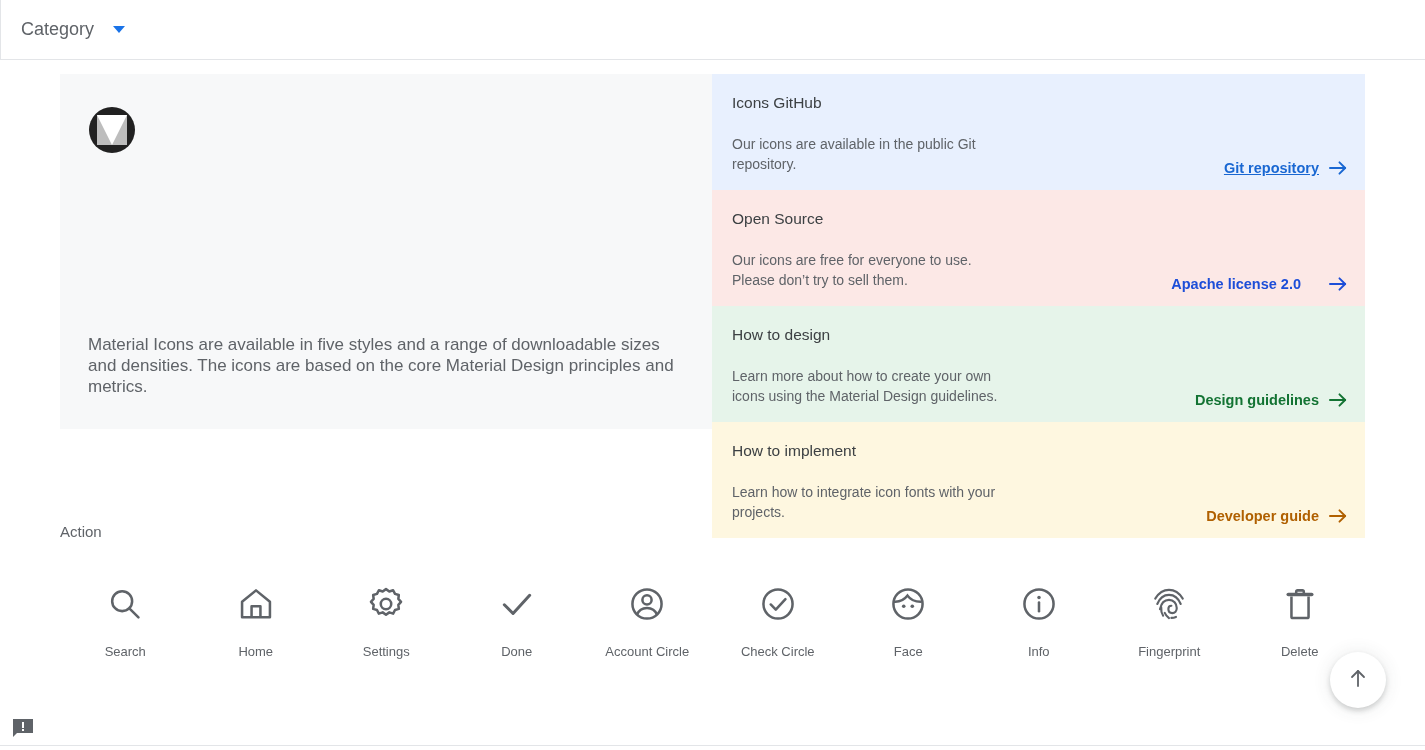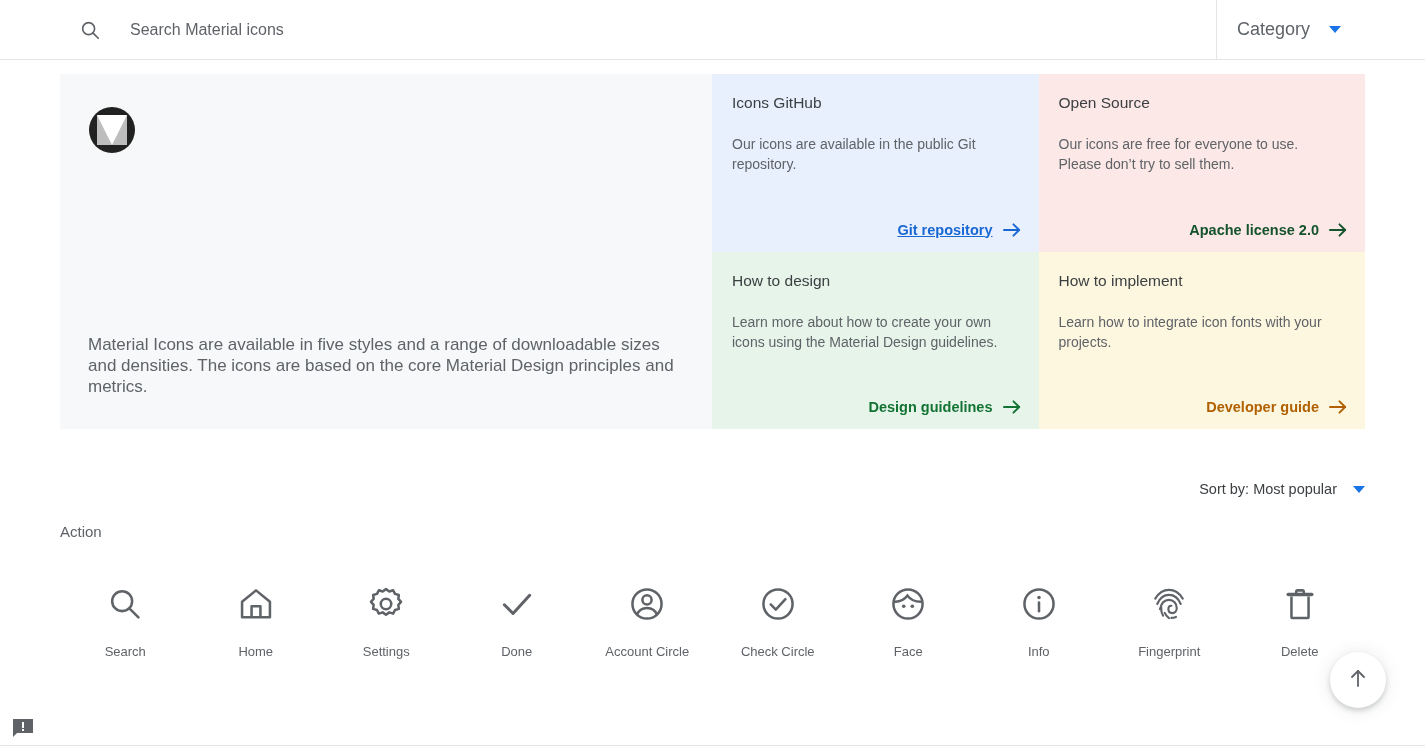--- a/index.html
+++ b/index.html
@@ -117,21 +117,21 @@
     bottom: 32px;
     font-size: 17px;
     line-height: 21px;
     color: #5f6368;
     max-width: 600px;
   }
 
   .hero-cards {
     flex: 1;
     display: grid;
-    grid-template-columns: 1fr 1fr;
+    grid-template-columns: 1fr;
     grid-template-rows: 1fr 1fr;
   }
   .card {
     padding: 20px 20px 16px 20px;
     position: relative;
     display: flex;
     flex-direction: column;
   }
   .card-title {
     font-size: 15.5px;
@@ -159,21 +159,21 @@
   .card-link .arrow {
     margin-left: 10px;
     display: inline-flex;
   }
   .card-github      { background: #e8f0fe; }
   .card-opensource  { background: #fce8e6; }
   .card-design      { background: #e6f4ea; }
   .card-implement   { background: #fef7e0; }
 
   .link-blue   { color: #1967d2; text-decoration: underline; }
-  .link-red    { color: #14532d; text-decoration: none; }
+  .link-red    { color: #1d4ed8; text-decoration: none; gap: 18px; }
   .link-green  { color: #137333; text-decoration: none; }
   .link-yellow { color: #b06000; text-decoration: none; align-items: center; }
 
   
   .sort-row {
     margin: 52px 60px 0 60px;
     display: flex;
     justify-content: flex-end;
   }
   .sort-control {
@@ -256,29 +256,20 @@
     left: 0; top: 745px;
     width: 1425px;
     height: 1px;
     background: #e3e5e8;
   }
 </style>
 </head>
 <body>
 
 <div class="header">
-  <div class="search-area">
-    <span class="search-icon">
-      <svg width="22" height="22" viewBox="0 0 24 24" fill="none" stroke="currentColor" stroke-width="1.8">
-        <circle cx="10.5" cy="10.5" r="6.5"></circle>
-        <line x1="15.4" y1="15.4" x2="21" y2="21" stroke-linecap="round"></line>
-      </svg>
-    </span>
-    <input class="search-input" type="text" placeholder="Search Material icons" style="">
-  </div>
   <div class="header-divider"></div>
   <div class="category-dropdown">
     <span class="category-label">Category</span>
     <span class="caret"></span>
   </div>
 </div>
 
 <div class="hero">
 
   <div class="hero-left">

